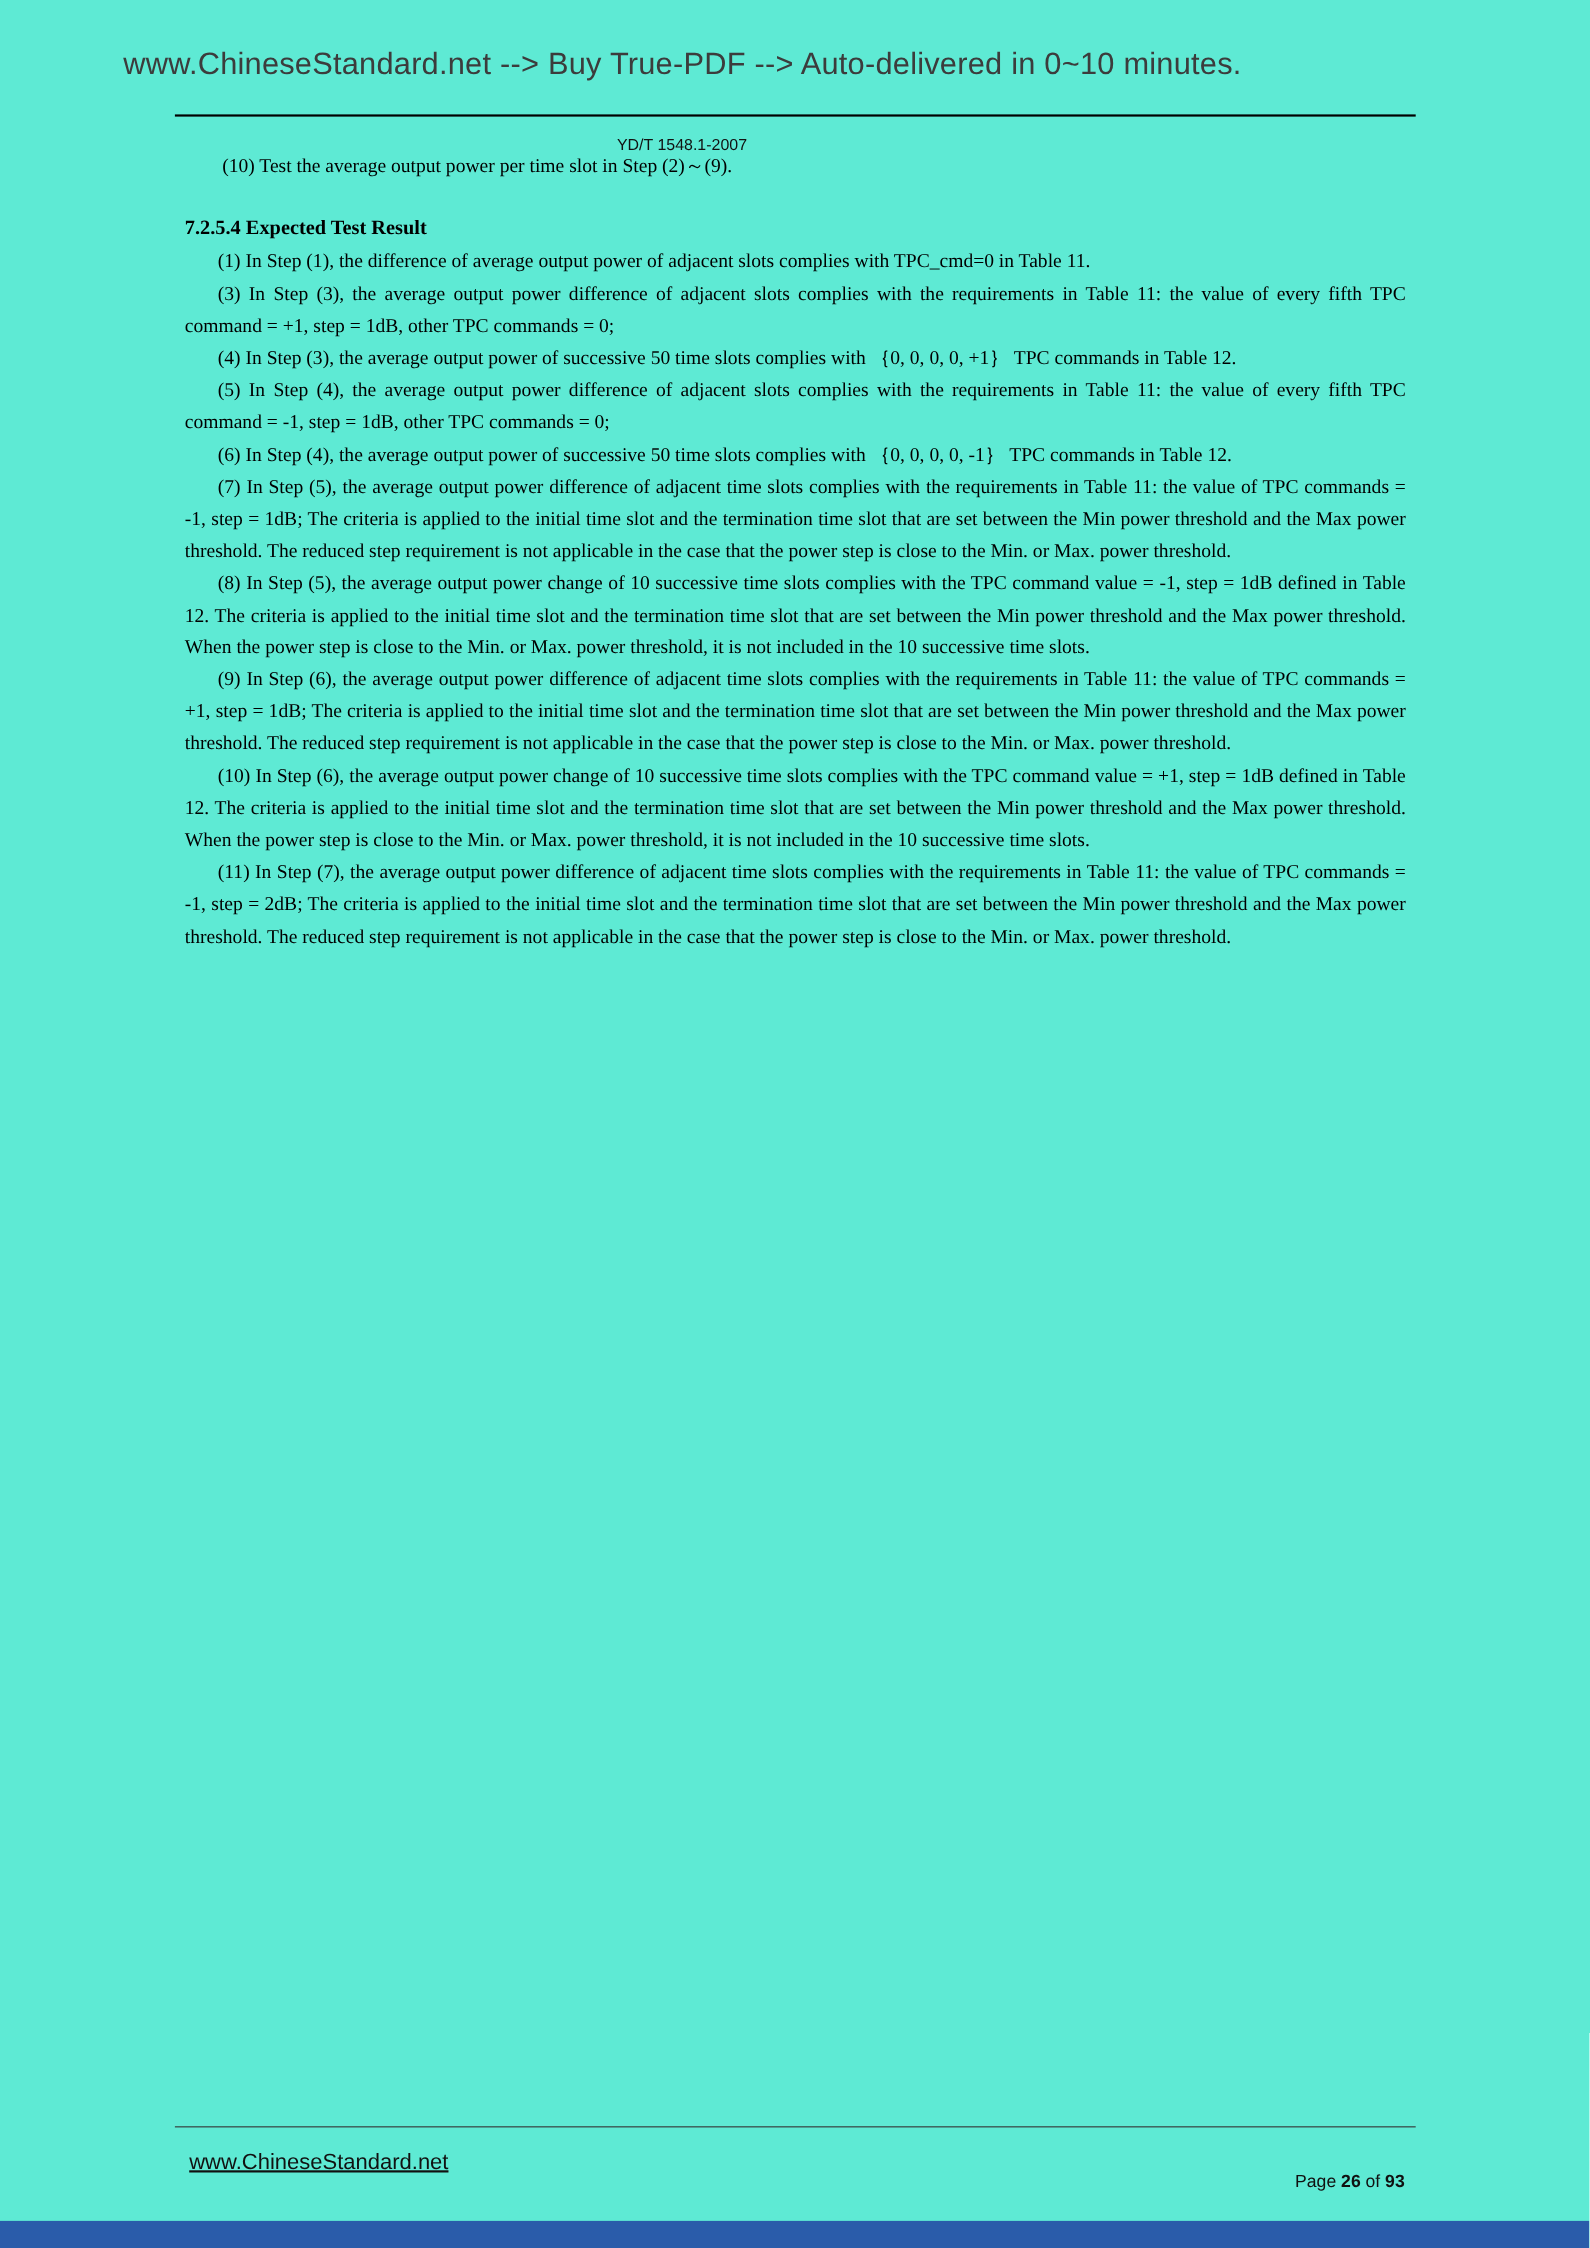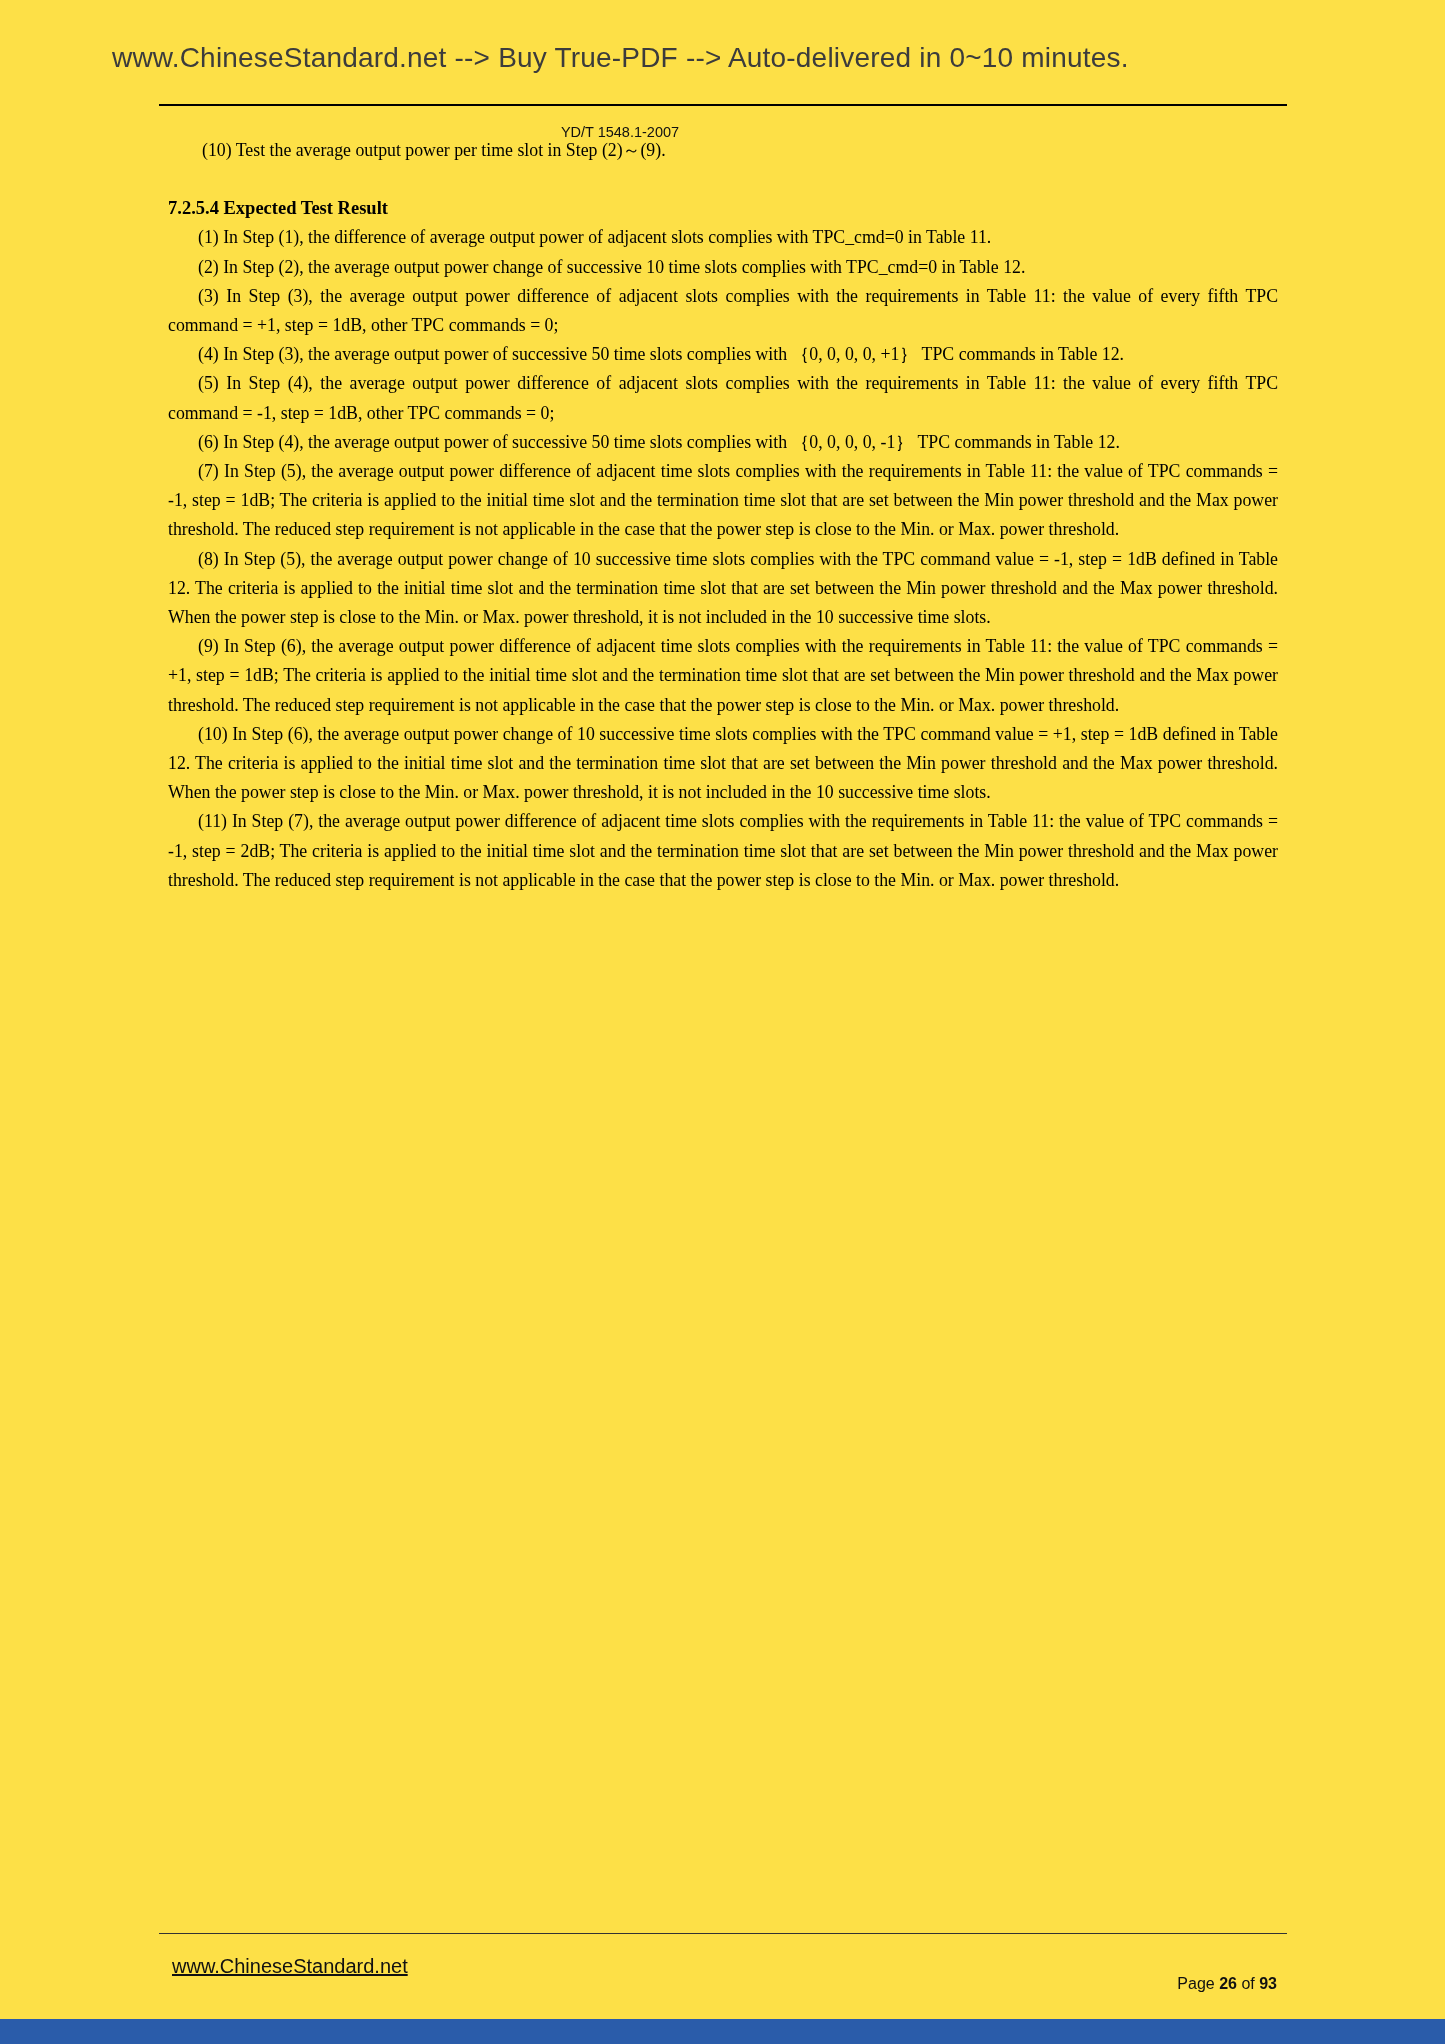--- a/index.html
+++ b/index.html
@@ -1,20 +1,20 @@
 <!DOCTYPE html>
 <html><head>
 <meta charset="utf-8">
 <style>
   html, body { margin: 0; padding: 0; background: #ffffff; }
   .page {
     position: relative;
     width: 1445px;
     height: 2044px;
-    background: #fde047;
+    background: #5eead4;
     font-family: "Liberation Serif", serif;
     color: #000000;
     overflow: hidden;
   }
   .banner {
     position: absolute;
     top: 42px;
     left: 112px;
     font-family: "Liberation Sans", sans-serif;
     font-size: 28px;
@@ -106,21 +106,20 @@
 
   <div class="doc-id">YD/T 1548.1-2007</div>
 
   <div class="header-rule"></div>
 
   <div class="content">
     <p class="para intro">(10) Test the average output power per time slot in Step (2)～(9).</p>
     <h3 class="heading">7.2.5.4 Expected Test Result</h3>
     <div>
         <p class="para">(1) In Step (1), the difference of average output power of adjacent slots complies with TPC_cmd=0 in Table 11.</p>
-        <p class="para">(2) In Step (2), the average output power change of successive 10 time slots complies with TPC_cmd=0 in Table 12.</p>
         <p class="para">(3) In Step (3), the average output power difference of adjacent slots complies with the requirements in Table 11: the value of every fifth TPC command = +1, step = 1dB, other TPC commands = 0;</p>
         <p class="para">(4) In Step (3), the average output power of successive 50 time slots complies with ｛0, 0, 0, 0, +1｝ TPC commands in Table 12.</p>
         <p class="para">(5) In Step (4), the average output power difference of adjacent slots complies with the requirements in Table 11: the value of every fifth TPC command = -1, step = 1dB, other TPC commands = 0;</p>
         <p class="para">(6) In Step (4), the average output power of successive 50 time slots complies with ｛0, 0, 0, 0, -1｝ TPC commands in Table 12.</p>
         <p class="para">(7) In Step (5), the average output power difference of adjacent time slots complies with the requirements in Table 11: the value of TPC commands = -1, step = 1dB; The criteria is applied to the initial time slot and the termination time slot that are set between the Min power threshold and the Max power threshold. The reduced step requirement is not applicable in the case that the power step is close to the Min. or Max. power threshold.</p>
         <p class="para">(8) In Step (5), the average output power change of 10 successive time slots complies with the TPC command value = -1, step = 1dB defined in Table 12. The criteria is applied to the initial time slot and the termination time slot that are set between the Min power threshold and the Max power threshold. When the power step is close to the Min. or Max. power threshold, it is not included in the 10 successive time slots.</p>
         <p class="para">(9) In Step (6), the average output power difference of adjacent time slots complies with the requirements in Table 11: the value of TPC commands = +1, step = 1dB; The criteria is applied to the initial time slot and the termination time slot that are set between the Min power threshold and the Max power threshold. The reduced step requirement is not applicable in the case that the power step is close to the Min. or Max. power threshold.</p>
         <p class="para">(10) In Step (6), the average output power change of 10 successive time slots complies with the TPC command value = +1, step = 1dB defined in Table 12. The criteria is applied to the initial time slot and the termination time slot that are set between the Min power threshold and the Max power threshold. When the power step is close to the Min. or Max. power threshold, it is not included in the 10 successive time slots.</p>
         <p class="para">(11) In Step (7), the average output power difference of adjacent time slots complies with the requirements in Table 11: the value of TPC commands = -1, step = 2dB; The criteria is applied to the initial time slot and the termination time slot that are set between the Min power threshold and the Max power threshold. The reduced step requirement is not applicable in the case that the power step is close to the Min. or Max. power threshold.</p>
       </div>

